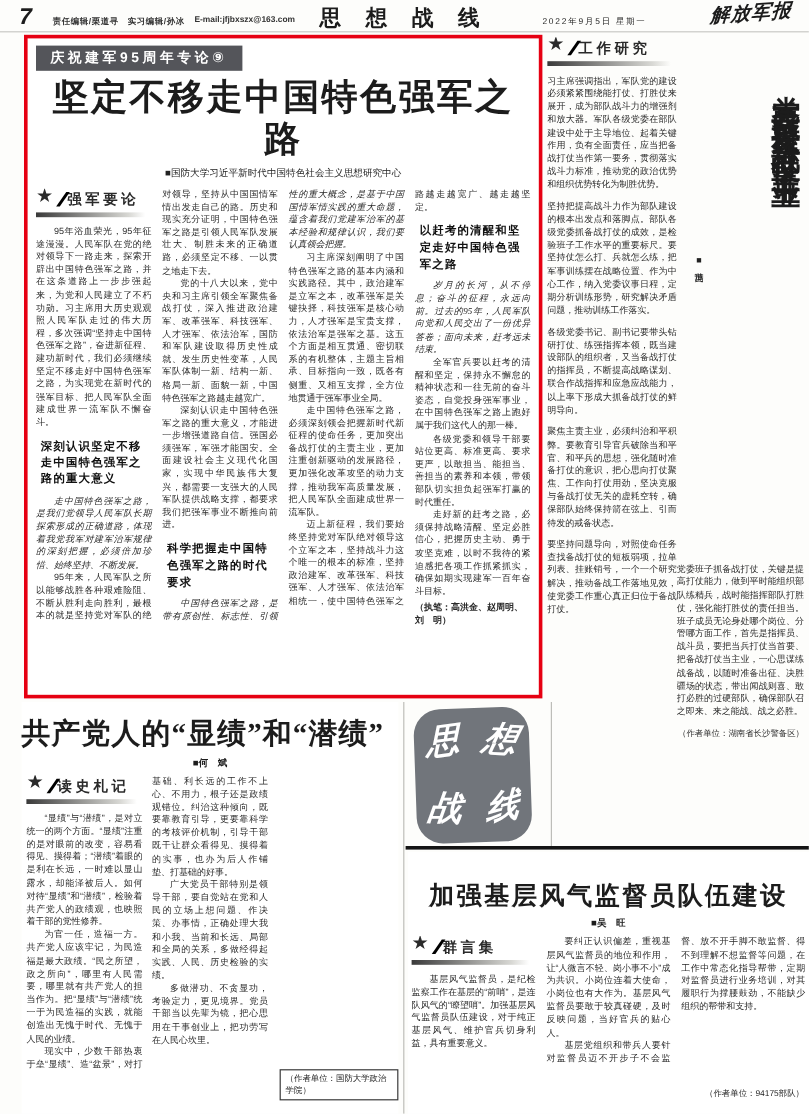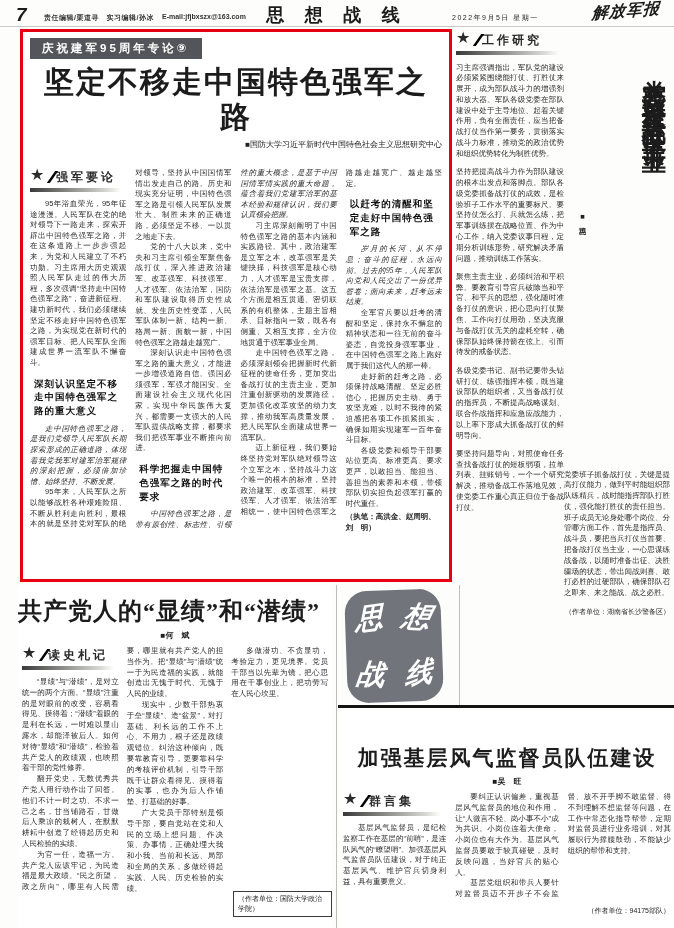--- a/index.html
+++ b/index.html
@@ -18,21 +18,21 @@
   .dateline{left:452px;top:13px;font-size:7px;letter-spacing:1.5px;color:#222;}
   .paper-logo{left:592px;top:1px;font-size:16px;font-weight:900;font-style:italic;font-family:"Liberation Serif",serif;transform:rotate(-4deg) skewX(-8deg);letter-spacing:1px;}
   
   .redbox{
     left:20px;top:29px;width:432px;height:553px;box-sizing:border-box;
     border:3px solid #e60012;background:#fff;padding:5px 7px 0 7px;z-index:3;
   }
   .banner{display:inline-block;background:#54555a;color:#fff;font-size:11.5px;font-weight:bold;
     letter-spacing:3px;padding:3px 12px;margin:1px 0 5px 0;}
   .main-headline{font-size:30px;font-weight:900;text-align:center;letter-spacing:2px;margin:1px 0 5px 0;line-height:1.15;}
-  .main-byline{text-align:right;font-size:8px;color:#222;font-family:Liberation Sans, sans-serif;margin-bottom:18px;}
+  .main-byline{text-align:center;font-size:8px;color:#222;font-family:Liberation Sans, sans-serif;margin-bottom:7px;}
   .bodycols{height:438px;column-count:4;column-gap:9px;column-fill:balance;
     font-size:7.5px;line-height:10.6px;text-align:justify;color:#2a2a2a;overflow:hidden;}
   .bodycols p,.smallcols p{margin:0;text-indent:2em;}
   .lead-kaiti{font-style:italic;font-family:"Liberation Serif",serif;}
   .subhead{font-weight:bold;font-size:9.5px;line-height:1.45;text-align:left;letter-spacing:1px;
     margin:8px 4px 6px 4px;break-inside:avoid;color:#111;text-indent:0!important;}
   .signoff{text-align:left;text-indent:0!important;font-weight:bold;margin-top:3px!important;}
   
   .sec-head{break-inside:avoid;margin:1px 0 7px 0;}
   .sec-row{display:flex;align-items:center;gap:6px;}
@@ -67,21 +67,21 @@
     transform:rotate(-2deg);display:grid;grid-template-columns:1fr 1fr;grid-template-rows:1fr 1fr;
     align-items:center;justify-items:center;color:#fff;
     font-family:"Liberation Serif",serif;font-style:italic;font-weight:bold;font-size:28px;}
   .stamp span{transform:rotate(-6deg) skewX(-6deg);line-height:1;}
   .stamp span:nth-child(2){transform:rotate(5deg) skewX(-10deg);}
   .stamp span:nth-child(3){transform:rotate(4deg) skewX(-4deg);}
   .stamp span:nth-child(4){transform:rotate(-7deg) skewX(-12deg);}
   
   .br-article{left:340px;top:710px;width:334px;height:218px;background:#fff;}
   .br-headline{font-family:"Liberation Serif",serif;font-weight:900;font-size:21px;text-align:center;
-    letter-spacing:2px;margin:34px 0 4px 0;}
+    letter-spacing:2px;margin:22px 0 4px 0;}
   .br-cols{column-count:3;column-gap:9px;column-fill:auto;height:114px;overflow:hidden;
     font-size:7.5px;line-height:10.8px;text-align:justify;color:#2a2a2a;padding:0 3px;}
   .br-author{right:4px;top:196px;font-size:7px;position:absolute;}
 </style>
 </head>
 <body>
 
 <div class="abs masthead-line"></div>
 <div class="abs pageno">7</div>
 <div class="abs editors">责任编辑/栗道寻　实习编辑/孙冰</div>
@@ -116,41 +116,41 @@
 
     <div class="subhead">科学把握走中国特色强军之路的时代要求</div>
     <p class="lead-kaiti">中国特色强军之路，是带有原创性、标志性、引领性的重大概念，是基于中国国情军情实践的重大命题，蕴含着我们党建军治军的基本经验和规律认识，我们要认真领会把握。</p>
     <p>习主席深刻阐明了中国特色强军之路的基本内涵和实践路径。其中，政治建军是立军之本，改革强军是关键抉择，科技强军是核心动力，人才强军是宝贵支撑，依法治军是强军之基。这五个方面是相互贯通、密切联系的有机整体，主题主旨相承、目标指向一致，既各有侧重、又相互支撑，全方位地贯通于强军事业全局。</p>
     <p>走中国特色强军之路，必须深刻领会把握新时代新征程的使命任务，更加突出备战打仗的主责主业，更加注重创新驱动的发展路径，更加强化改革攻坚的动力支撑，推动我军高质量发展，把人民军队全面建成世界一流军队。</p>
     <p>迈上新征程，我们要始终坚持党对军队绝对领导这个立军之本，坚持战斗力这个唯一的根本的标准，坚持政治建军、改革强军、科技强军、人才强军、依法治军相统一，使中国特色强军之路越走越宽广、越走越坚定。</p>
 
     <div class="subhead">以赶考的清醒和坚定走好中国特色强军之路</div>
     <p class="lead-kaiti">岁月的长河，从不停息；奋斗的征程，永远向前。过去的95年，人民军队向党和人民交出了一份优异答卷；面向未来，赶考远未结束。</p>
     <p>全军官兵要以赶考的清醒和坚定，保持永不懈怠的精神状态和一往无前的奋斗姿态，自觉投身强军事业，在中国特色强军之路上跑好属于我们这代人的那一棒。</p>
+    <p>各级党委和领导干部要站位更高、标准更高、要求更严，以敢担当、能担当、善担当的素养和本领，带领部队切实担负起强军打赢的时代重任。</p>
     <p>走好新的赶考之路，必须保持战略清醒、坚定必胜信心，把握历史主动、勇于攻坚克难，以时不我待的紧迫感把各项工作抓紧抓实，确保如期实现建军一百年奋斗目标。</p>
-    <p>各级党委和领导干部要站位更高、标准更高、要求更严，以敢担当、能担当、善担当的素养和本领，带领部队切实担负起强军打赢的时代重任。</p>
     <p class="signoff">（执笔：高洪金、赵周明、刘　明）</p>
   </div>
 </div>
 
 <div class="abs wr-col1">
   <div class="sec-head">
     <div class="sec-row">
       <span class="sec-star">
           <span class="st">★</span>
           <span class="slash"></span>
         </span>
       <span class="sec-lbl">工作研究</span>
     </div>
     <div class="sec-bar"></div>
   </div>
   <p>习主席强调指出，军队党的建设必须紧紧围绕能打仗、打胜仗来展开，成为部队战斗力的增强剂和放大器。军队各级党委在部队建设中处于主导地位、起着关键作用，负有全面责任，应当把备战打仗当作第一要务，贯彻落实战斗力标准，推动党的政治优势和组织优势转化为制胜优势。</p>
   <p>坚持把提高战斗力作为部队建设的根本出发点和落脚点。部队各级党委抓备战打仗的成效，是检验班子工作水平的重要标尺。要坚持仗怎么打、兵就怎么练，把军事训练摆在战略位置、作为中心工作，纳入党委议事日程，定期分析训练形势，研究解决矛盾问题，推动训练工作落实。</p>
+  <p>各级党委书记、副书记要带头钻研打仗、练强指挥本领，既当建设部队的组织者，又当备战打仗的指挥员，不断提高战略谋划、联合作战指挥和应急应战能力，以上率下形成大抓备战打仗的鲜明导向。</p>
   <p>聚焦主责主业，必须纠治和平积弊。要教育引导官兵破除当和平官、和平兵的思想，强化随时准备打仗的意识，把心思向打仗聚焦、工作向打仗用劲，坚决克服与备战打仗无关的虚耗空转，确保部队始终保持箭在弦上、引而待发的戒备状态。</p>
-  <p>各级党委书记、副书记要带头钻研打仗、练强指挥本领，既当建设部队的组织者，又当备战打仗的指挥员，不断提高战略谋划、联合作战指挥和应急应战能力，以上率下形成大抓备战打仗的鲜明导向。</p>
   <p>要坚持问题导向，对照使命任务查找备战打仗的短板弱项，拉单列表、挂账销号，一个一个研究解决，推动备战工作落地见效，使党委工作重心真正归位于备战打仗。</p>
 </div>
 
 <div class="abs wr-headline">党委要坚持聚焦备战打仗主责主业</div>
 <div class="abs wr-byline">■冯世英</div>
 
 <div class="abs wr-col2">
   <p>党委班子抓备战打仗，关键是提高打仗能力，做到平时能组织部队练精兵，战时能指挥部队打胜仗，强化能打胜仗的责任担当。班子成员无论身处哪个岗位、分管哪方面工作，首先是指挥员、战斗员，要把当兵打仗当首要、把备战打仗当主业，一心思谋练战备战，以随时准备出征、决胜疆场的状态，带出闻战则喜、敢打必胜的过硬部队，确保部队召之即来、来之能战、战之必胜。</p>
   <p class="author-right">（作者单位：湖南省长沙警备区）</p>
 </div>
@@ -167,21 +167,20 @@
       <div class="sec-row">
         <span class="sec-star">
             <span class="st">★</span>
             <span class="slash"></span>
           </span>
         <span class="sec-lbl">读史札记</span>
       </div>
       <div class="sec-bar"></div>
     </div>
     <p>“显绩”与“潜绩”，是对立统一的两个方面。“显绩”注重的是对眼前的改变，容易看得见、摸得着；“潜绩”着眼的是利在长远，一时难以显山露水，却能泽被后人。如何对待“显绩”和“潜绩”，检验着共产党人的政绩观，也映照着干部的党性修养。</p>
-    <p>翻开党史，无数优秀共产党人用行动作出了回答。他们不计一时之功、不求一己之名，甘当铺路石，甘做后人乘凉的栽树人，在默默耕耘中创造了经得起历史和人民检验的实绩。</p>
     <p>为官一任，造福一方。共产党人应该牢记，为民造福是最大政绩。“民之所望，政之所向”，哪里有人民需要，哪里就有共产党人的担当作为。把“显绩”与“潜绩”统一于为民造福的实践，就能创造出无愧于时代、无愧于人民的业绩。</p>
     <p>现实中，少数干部热衷于垒“显绩”、造“盆景”，对打基础、利长远的工作不上心、不用力，根子还是政绩观错位。纠治这种倾向，既要靠教育引导，更要靠科学的考核评价机制，引导干部既干让群众看得见、摸得着的实事，也办为后人作铺垫、打基础的好事。</p>
     <p>广大党员干部特别是领导干部，要自觉站在党和人民的立场上想问题、作决策、办事情，正确处理大我和小我、当前和长远、局部和全局的关系，多做经得起实践、人民、历史检验的实绩。</p>
     <p>多做潜功、不贪显功，考验定力，更见境界。党员干部当以先辈为镜，把心思用在干事创业上，把功劳写在人民心坎里。</p>
   </div>
   <div class="abs author-box">（作者单位：国防大学政治学院）</div>
 </div>
 
 <div class="abs stamp">
   <span>思</span>

